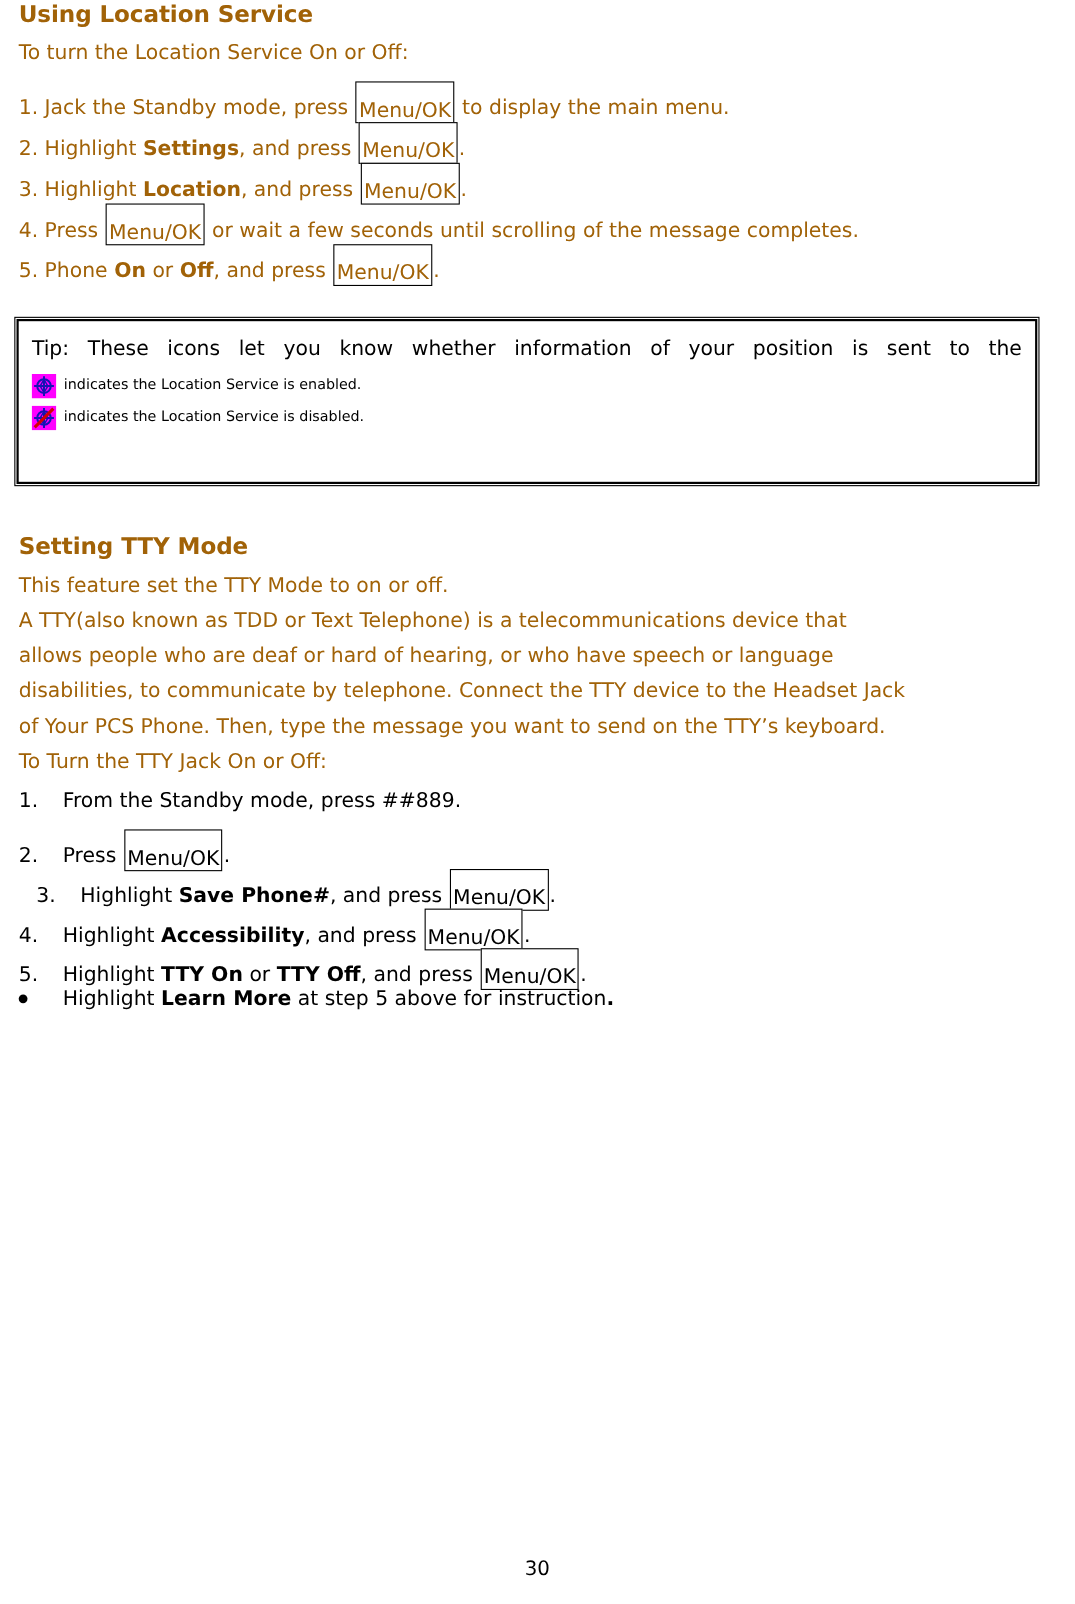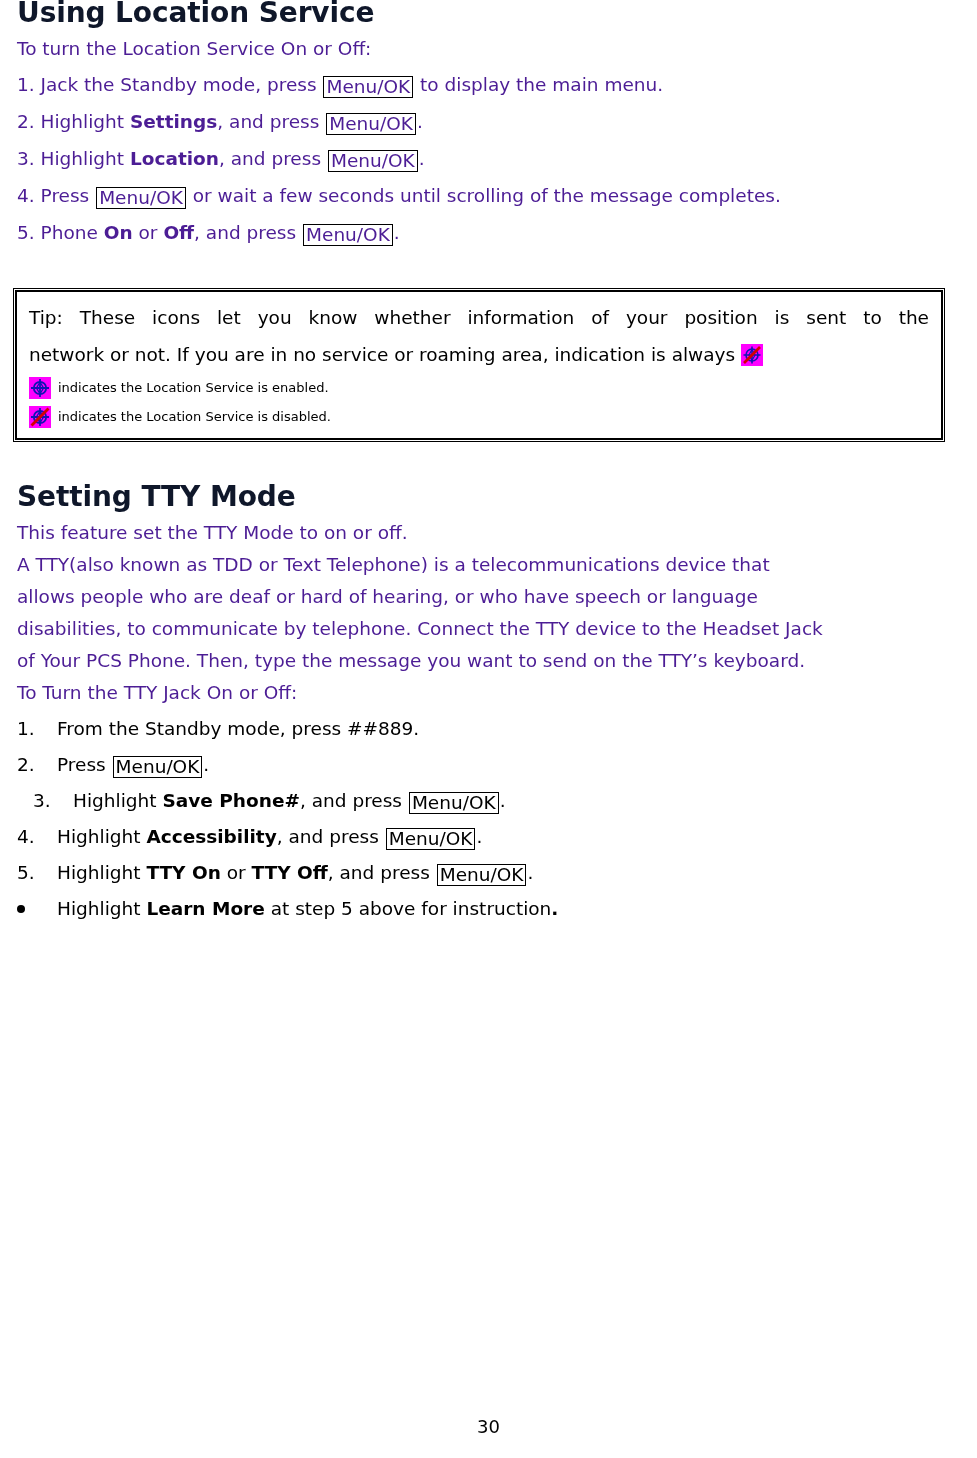--- a/index.html
+++ b/index.html
@@ -19,47 +19,47 @@
     position: absolute;
     left: 0; top: 0;
     width: 977px;
     height: 1458px;
     box-sizing: border-box;
     padding: 0 16px;
   }
 
   
   .heading {
-    font-size: 28px;
+    font-size: 21px;
     font-weight: bold;
-    color: #0f172a;
+    color: #a16207;
     letter-spacing: -0.1px;
     margin: 0;
     padding: 0;
     line-height: 26px;
   }
   #heading-location { position: absolute; left: 17px; top: 0px; }
   #heading-tty      { position: absolute; left: 17px; top: 484px; }
 
   
   .line {
     position: absolute;
     font-size: 18.5px;
     line-height: 22px;
     white-space: nowrap;
-    color: #4c1d95;
+    color: #a16207;
   }
 
   b, .b { font-weight: bold; }
 
   
   .keybox {
     display: inline-block;
     border: 1.5px solid #000;
-    padding: 0px 2px 1px 2px;
+    padding: 16px 2px 1px 2px;
     line-height: 19px;
     font-size: 18.5px;
     vertical-align: -2px;
     margin: 0 1px;
     background: #fff;
   }
 
   
   #tip-box {
     position: absolute;
@@ -195,32 +195,20 @@
     <span>or</span>
     <b>Off</b><span>, and press</span>
     <span class="keybox">Menu/OK</span><span>.</span>
   </div>
 
   <div id="tip-box">
     <div id="tip-box-inner">
 
       <div class="tip-line justify" style="width:100%;">Tip: These icons let you know whether information of your position is sent to the</div>
 
-      <div class="tip-line just2" style="width:100%;">
-        <span>network or not. If you are in no service or roaming area, indication is always</span>
-        <span class="loc-icon">
-          <svg width="22" height="22" viewBox="0 0 22 22" aria-hidden="true">
-            <rect x="0" y="0" width="22" height="22" fill="#ff00ff"></rect>
-            <circle cx="11" cy="11" r="6" fill="none" stroke="#1414b4" stroke-width="1.6"></circle>
-            <path d="M11 2.5 L11 19.5 M2.5 11 L19.5 11" stroke="#1414b4" stroke-width="1.6"></path>
-            <path d="M11 5.5 L14 11 L11 16.5 L8 11 Z" fill="none" stroke="#1414b4" stroke-width="1.2"></path>
-            <path d="M3 19 L19 3" stroke="#d40000" stroke-width="2.6"></path>
-          </svg>
-        </span>
-      </div>
 
       <div class="tip-icon-line">
         <span class="loc-icon">
           <svg width="22" height="22" viewBox="0 0 22 22" aria-hidden="true">
             <rect x="0" y="0" width="22" height="22" fill="#ff00ff"></rect>
             <circle cx="11" cy="11" r="6.2" fill="none" stroke="#1414b4" stroke-width="1.8"></circle>
             <path d="M11 2 L11 20 M2 11 L20 11" stroke="#1414b4" stroke-width="1.8"></path>
             <path d="M11 5 L14.5 11 L11 17 L7.5 11 Z" fill="none" stroke="#1414b4" stroke-width="1.3"></path>
           </svg>
         </span>

